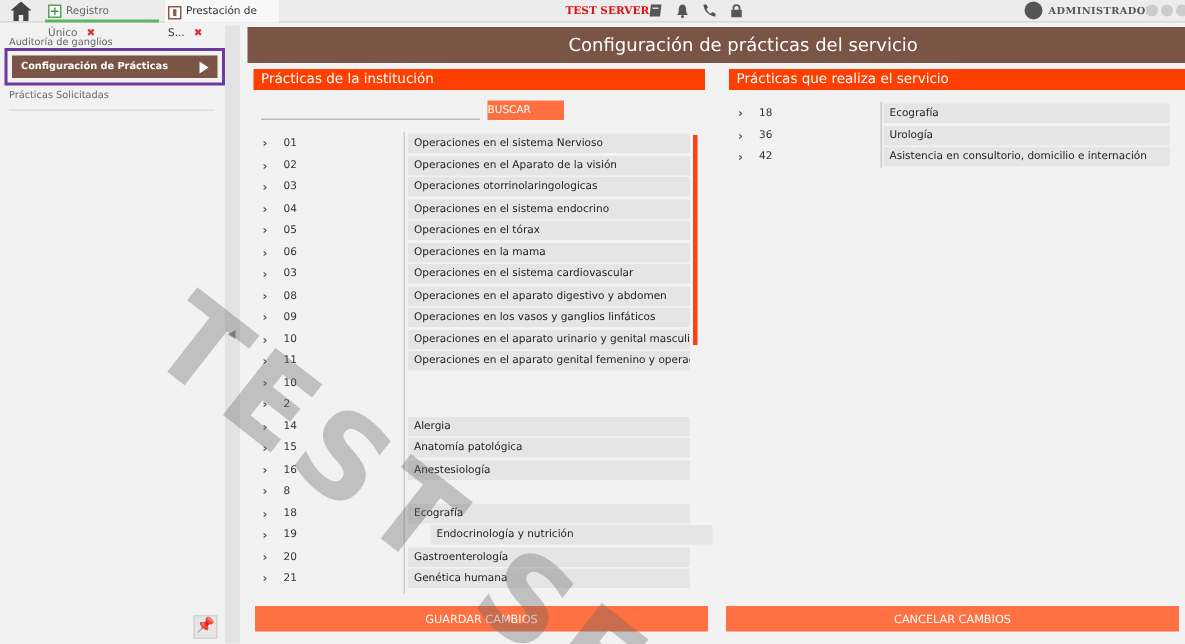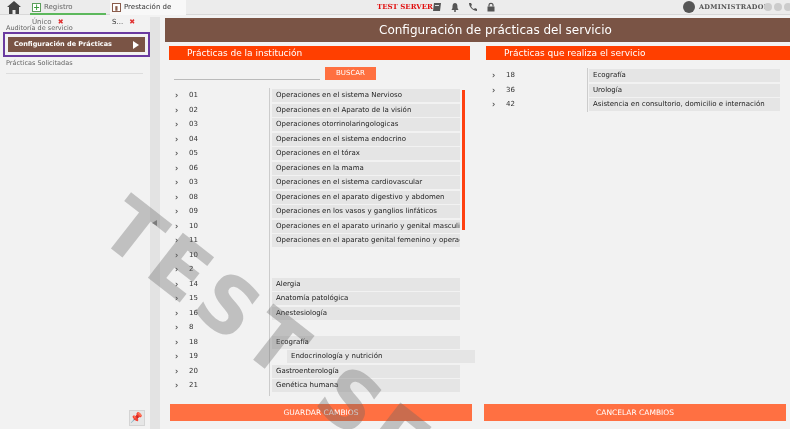--- a/index.html
+++ b/index.html
@@ -21,23 +21,23 @@
   .side-item { position: absolute; left: 6px; width: 140px; font-size: 6.5px; color: #666; }
   .side-active { position: absolute; left: 3px; top: 32px; width: 147px; height: 25px; border: 2px solid #6a3aa0; }
   .side-active-inner { position: absolute; left: 3px; top: 3px; width: 137px; height: 15px; background: #7a5445; color: #fff; font-weight: bold; font-size: 6.5px; line-height: 15px; padding-left: 6px; }
   .side-active-inner .arr { position: absolute; right: 6px; top: 4px; width: 0; height: 0; border-left: 6px solid #fff; border-top: 4px solid transparent; border-bottom: 4px solid transparent; }
   .side-sep { position: absolute; left: 6px; top: 73px; width: 137px; height: 1px; background: #ddd; }
   .collapser { position: absolute; left: 150px; top: 17px; width: 10px; height: 412px; background: #e3e3e3; }
   .collapser .tri { position: absolute; left: 2px; top: 203px; width: 0; height: 0; border-right: 5px solid #888; border-top: 3px solid transparent; border-bottom: 3px solid transparent; }
   .pin { position: absolute; left: 129px; top: 410px; width: 16px; height: 16px; background: #e6e6e6; border: 1px solid #d4d4d4; font-size: 10px; text-align: center; line-height: 14px; color: #444; }
 
   .header { position: absolute; left: 165px; top: 18px; width: 625px; height: 24px; background: #7a5445; color: #fff; font-size: 12px; line-height: 24px; padding-left: 214px; }
-  .panel-title { position: absolute; top: 46px; height: 14px; background: #ff3f00; color: #fff; font-size: 9px; line-height: 14px; padding-left: 18px; }
+  .panel-title { position: absolute; top: 46px; height: 14px; background: #ff3f00; color: #fff; font-size: 9px; line-height: 14px; padding-left: 5px; }
   .search-line { position: absolute; left: 174px; top: 79px; width: 146px; height: 1px; background: #bbb; }
-  .buscar { position: absolute; left: 325px; top: 67px; width: 51px; height: 13px; background: #ff7040; color: #fff; font-size: 7px; line-height: 13px; text-align: center; }
+  .buscar { position: absolute; left: 325px; top: 67px; width: 51px; height: 13px; background: #ff7040; color: #fff; font-size: 7px; line-height: 13px; }
 
   .list { position: absolute; }
   .row { position: absolute; left: 0; height: 13px; }
   .row .chev { position: absolute; left: 0; top: 0; font-size: 8px; line-height: 13px; color: #555; font-weight: bold; }
   .row .code { position: absolute; left: 14px; top: 0; font-size: 7px; line-height: 13px; color: #333; }
   .row .desc { position: absolute; top: 0; height: 13px; background: #e5e5e5; font-size: 7px; line-height: 13px; color: #222; padding-left: 4px; white-space: nowrap; overflow: hidden; }
   .vsep { position: absolute; width: 1px; background: #ccc; }
   .scroll { position: absolute; left: 462px; top: 90px; width: 3px; height: 140px; background: #ff4010; }
 
   .btn { position: absolute; top: 404px; height: 17px; background: #ff7042; color: #fff; font-size: 7.5px; line-height: 17px; text-align: center; }
@@ -76,21 +76,21 @@
       <path d="M3 4.5 L3 3 C3 0.8 7 0.8 7 3 L7 4.5" stroke="#555" stroke-width="1.2" fill="none"></path>
     </svg>
 
   <div class="user-ic"></div>
   <div class="user">ADMINISTRADOR</div>
   <div class="dot" style="left:764px"></div>
   <div class="dot" style="left:774px"></div>
   <div class="dot" style="left:784px"></div>
 </div>
 
-<div class="side-item" style="top:24px">Auditoría de servicio</div>
+<div class="side-item" style="top:24px">Auditoría de ganglios</div>
 <div class="side-active">
   <div class="side-active-inner">
     <span>Configuración de Prácticas</span>
     <span class="arr"></span>
   </div>
 </div>
 <div class="side-item" style="top:59px">Prácticas Solicitadas</div>
 <div class="side-sep"></div>
 <div class="pin">📌</div>
 <div class="collapser">

